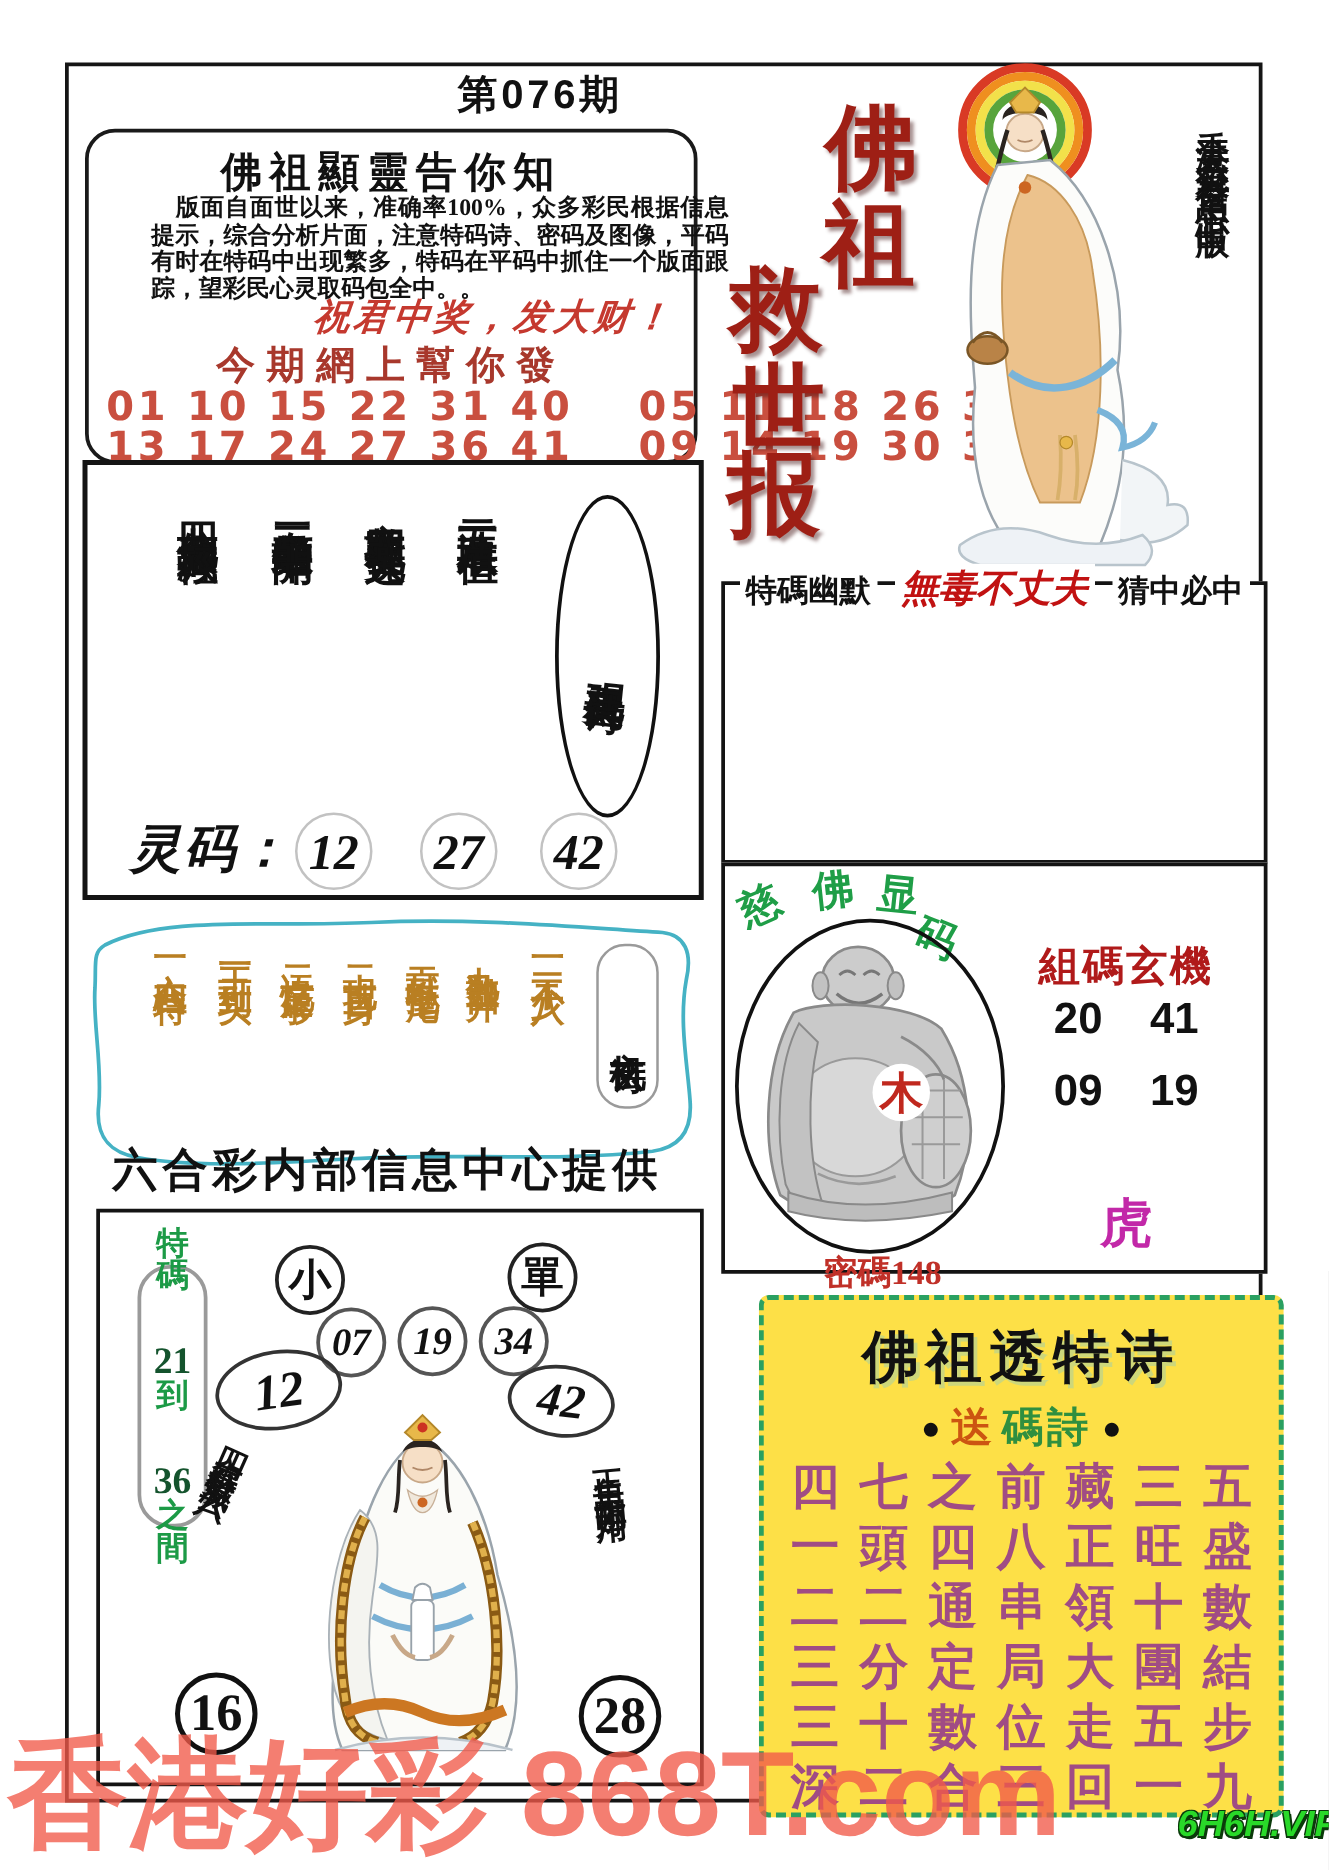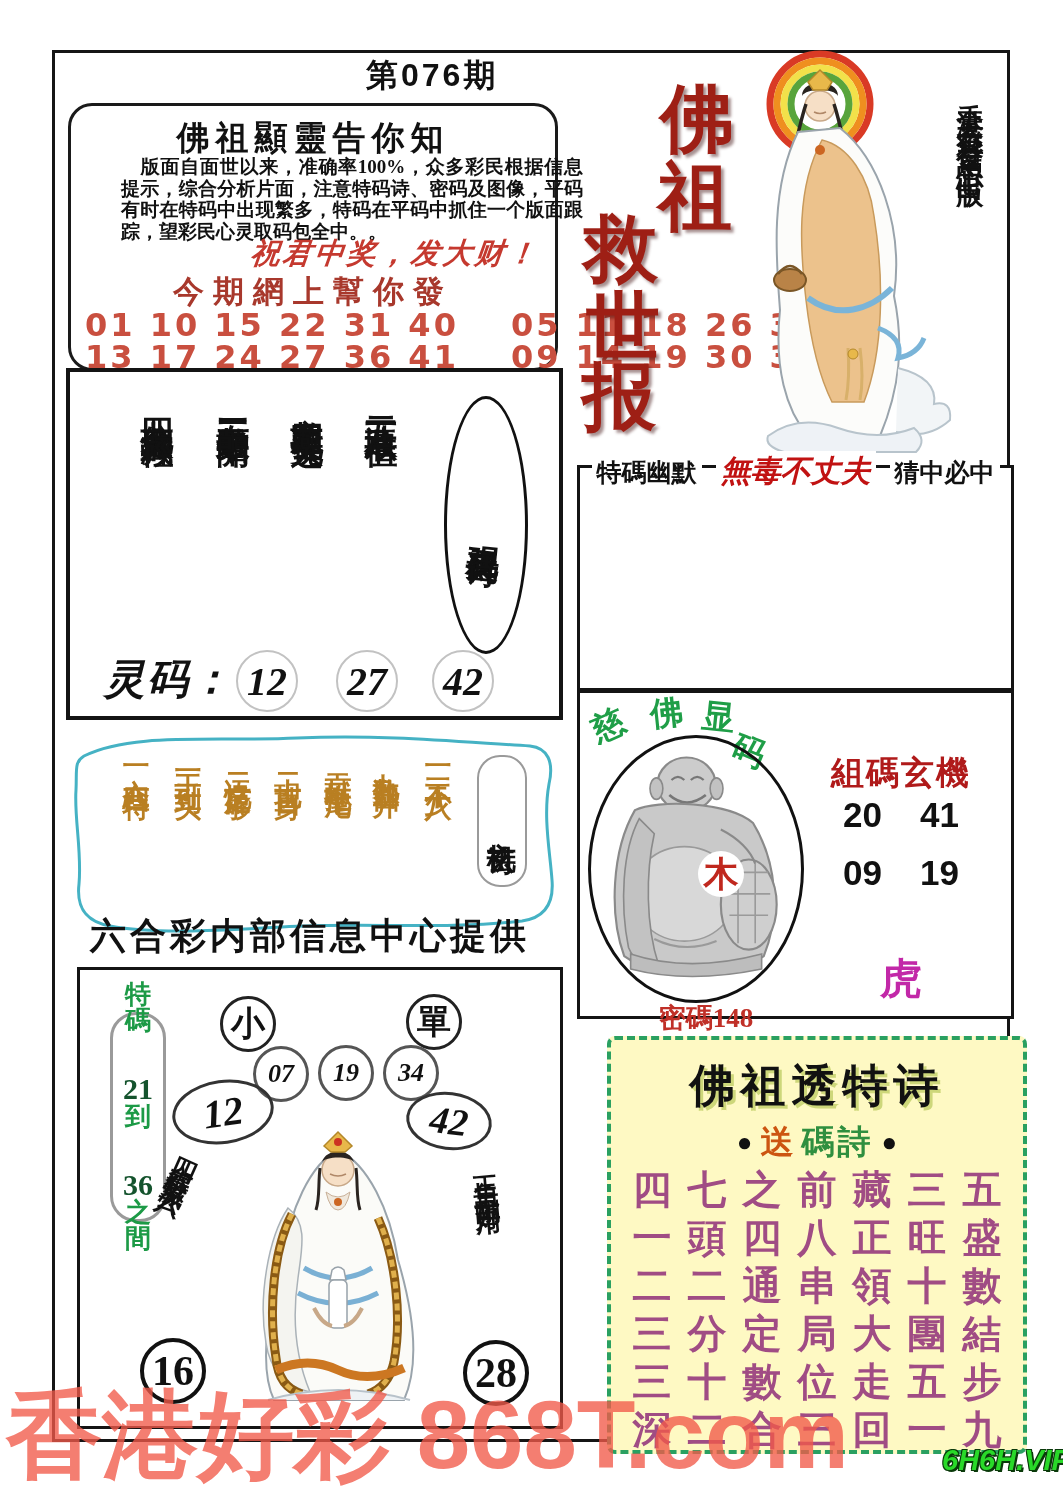--- a/index.html
+++ b/index.html
@@ -41,21 +41,21 @@
   .provider{position:absolute;left:80px;top:912px;width:460px;text-align:center;font-size:36px;font-weight:bold;letter-spacing:4px;}
   
   .gybox{position:absolute;left:77px;top:967px;width:480px;height:456px;border:3px solid #141414;background:#fff;}
   .capsule{position:absolute;left:30px;top:42px;width:50px;height:204px;border:3px solid #9a9a9a;border-radius:26px;
            display:flex;flex-direction:column;align-items:center;justify-content:center;line-height:1.0;}
   .capsule span{font-size:26px;font-weight:bold;color:#1c9a46;}
   .capsule span.num{font-size:30px;color:#14532d;font-family:"Liberation Serif",serif;margin-top:40px;}
   .ring{border-radius:50%;display:flex;align-items:center;justify-content:center;font-weight:bold;background:#fff0;}
   .r-xiao{position:absolute;left:140px;top:26px;width:50px;height:50px;border:3px solid #222;font-size:34px;}
   .r-dan{position:absolute;left:326px;top:24px;width:50px;height:50px;border:3px solid #222;font-size:34px;}
-  .r-num{border:3px solid #555;font-size:26px;font-style:italic;}
+  .r-num{border:3px solid #555;font-size:31px;font-style:italic;}
   .r07{position:absolute;left:173px;top:76px;width:50px;height:50px;}
   .r19{position:absolute;left:238px;top:75px;width:50px;height:50px;}
   .r34{position:absolute;left:303px;top:75px;width:50px;height:50px;}
   .el12{position:absolute;left:92px;top:110px;width:96px;height:58px;border:3px solid #333;border-radius:50%;
         transform:rotate(-8deg);display:flex;align-items:center;justify-content:center;font-size:40px;font-weight:bold;font-style:italic;}
   .el42{position:absolute;left:326px;top:122px;width:80px;height:52px;border:3px solid #333;border-radius:50%;
         transform:rotate(7deg);display:flex;align-items:center;justify-content:center;font-size:38px;font-weight:bold;font-style:italic;}
   .diag{font-size:25px;letter-spacing:6px;}
   .diagL{position:absolute;left:100px;top:172px;transform:rotate(24deg);transform-origin:top center;}
   .diagR{position:absolute;left:386px;top:186px;transform:rotate(-5deg);transform-origin:top center;}
@@ -85,21 +85,21 @@
   .b-cal{position:absolute;font-size:33px;font-weight:bold;color:#1f9e47;line-height:1;}
   .zuma-t{position:absolute;left:226px;top:58px;width:190px;text-align:center;font-size:33px;font-weight:bold;
           color:#b01a1a;letter-spacing:2px;}
   .zuma-n{position:absolute;left:226px;width:190px;display:flex;justify-content:center;gap:38px;
           font-size:35px;font-weight:bold;font-family:"Liberation Sans",sans-serif;}
   .zn1{top:102px;} .zn2{top:160px;}
   .juesha{position:absolute;left:226px;top:215px;width:190px;text-align:center;font-size:33px;font-weight:bold;
           color:#e09a1e;letter-spacing:2px;}
   .zodiac{position:absolute;left:226px;top:258px;width:190px;text-align:center;font-size:42px;font-weight:bold;color:#c228a8;}
   
-  .toute{position:absolute;left:607px;top:1036px;width:412px;height:410px;border:4px dashed #2aa061;border-radius:8px;background:#fef9c3;}
+  .toute{position:absolute;left:607px;top:1036px;width:412px;height:410px;border:4px dashed #2aa061;border-radius:8px;background:#fde047;}
   .tt-title{position:absolute;top:16px;left:0;width:100%;text-align:center;font-size:45px;font-weight:bold;
             letter-spacing:6px;text-shadow:3px 3px 0 #cdd77a;}
   .tt-sub{position:absolute;top:80px;left:0;width:100%;display:flex;justify-content:center;align-items:center;gap:8px;
           font-weight:bold;}
   .tt-dot{font-size:26px;} .tt-song{font-size:33px;color:#cc5511;} .tt-mashi{font-size:33px;color:#2f8f3f;letter-spacing:3px;}
   .tt-row{position:absolute;left:0;width:100%;text-align:center;font-size:39px;font-weight:bold;color:#a04c84;
           letter-spacing:16px;text-indent:16px;line-height:1;}
   
   .watermark{position:absolute;left:6px;top:1372px;font-size:96px;font-weight:bold;color:#f25a4a;opacity:.78;
              font-family:"Liberation Sans",sans-serif;white-space:nowrap;letter-spacing:0px;z-index:50;pointer-events:none;}

